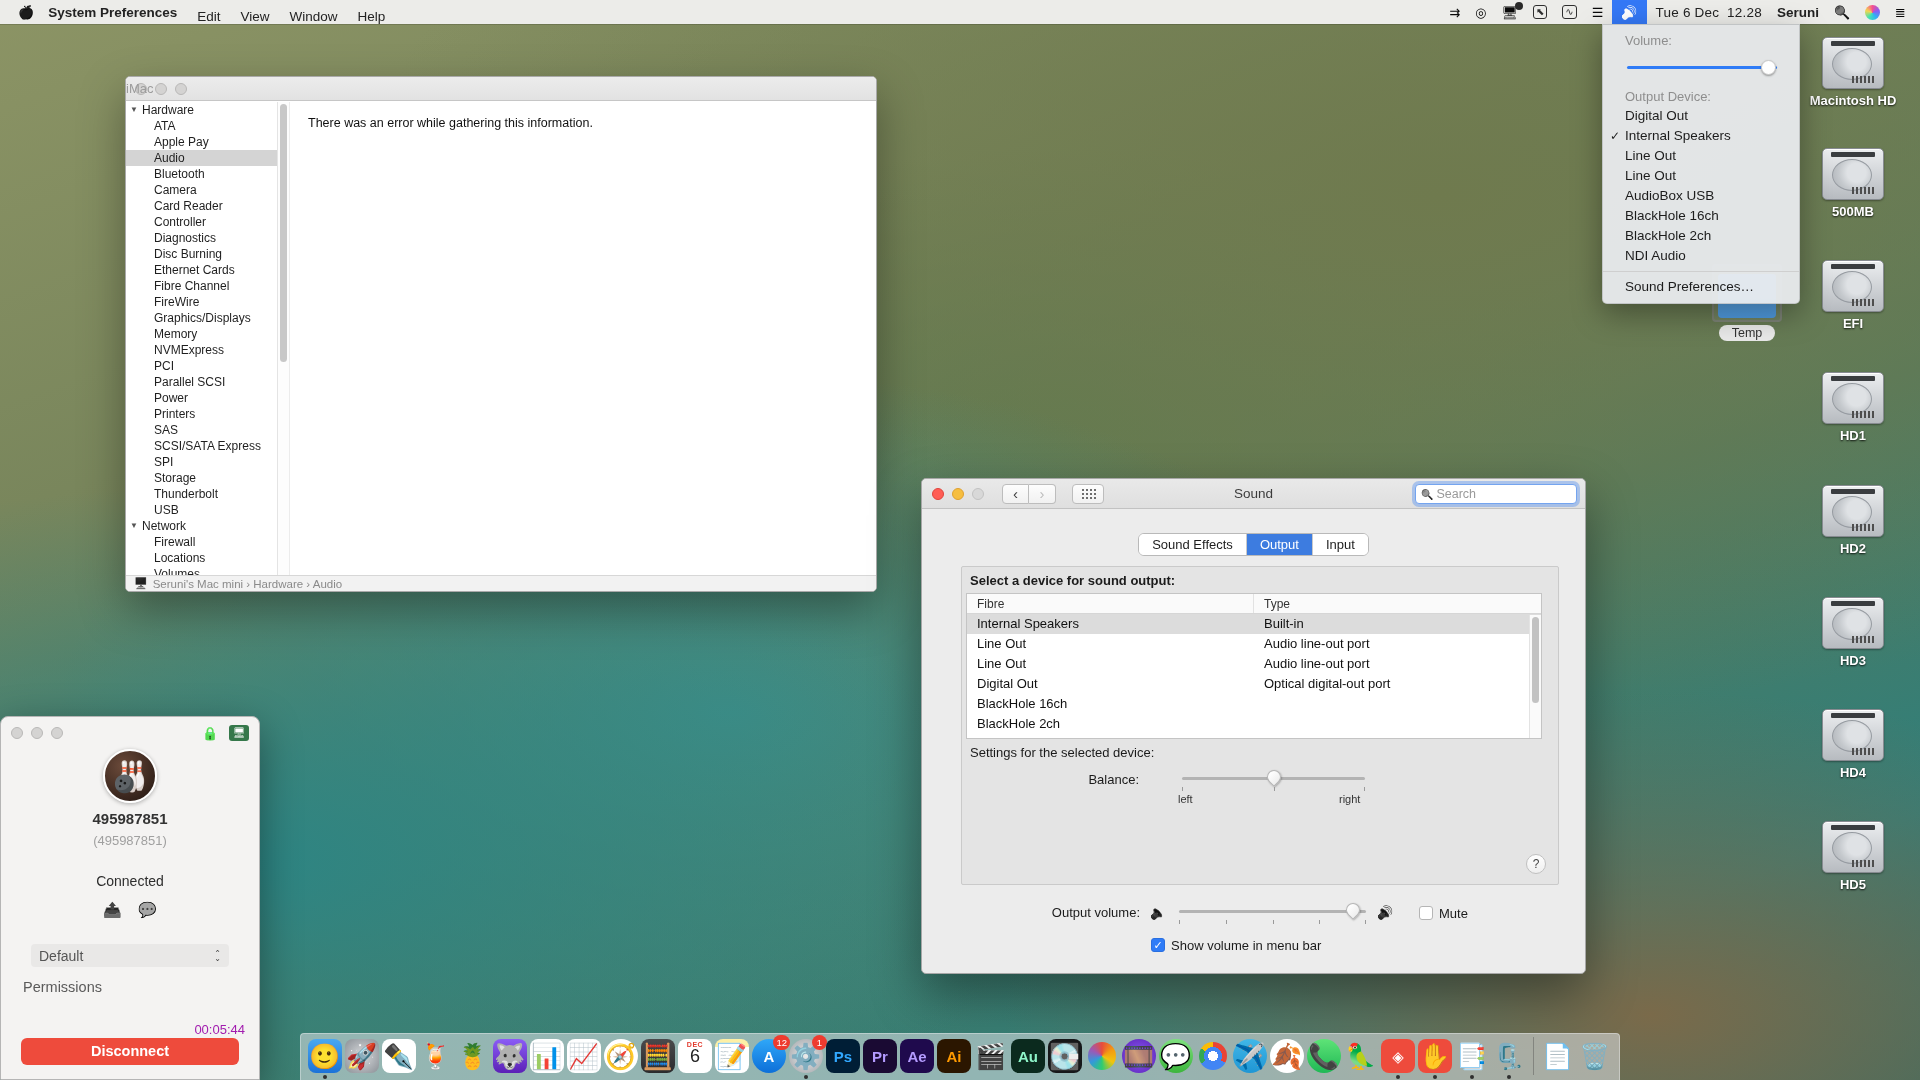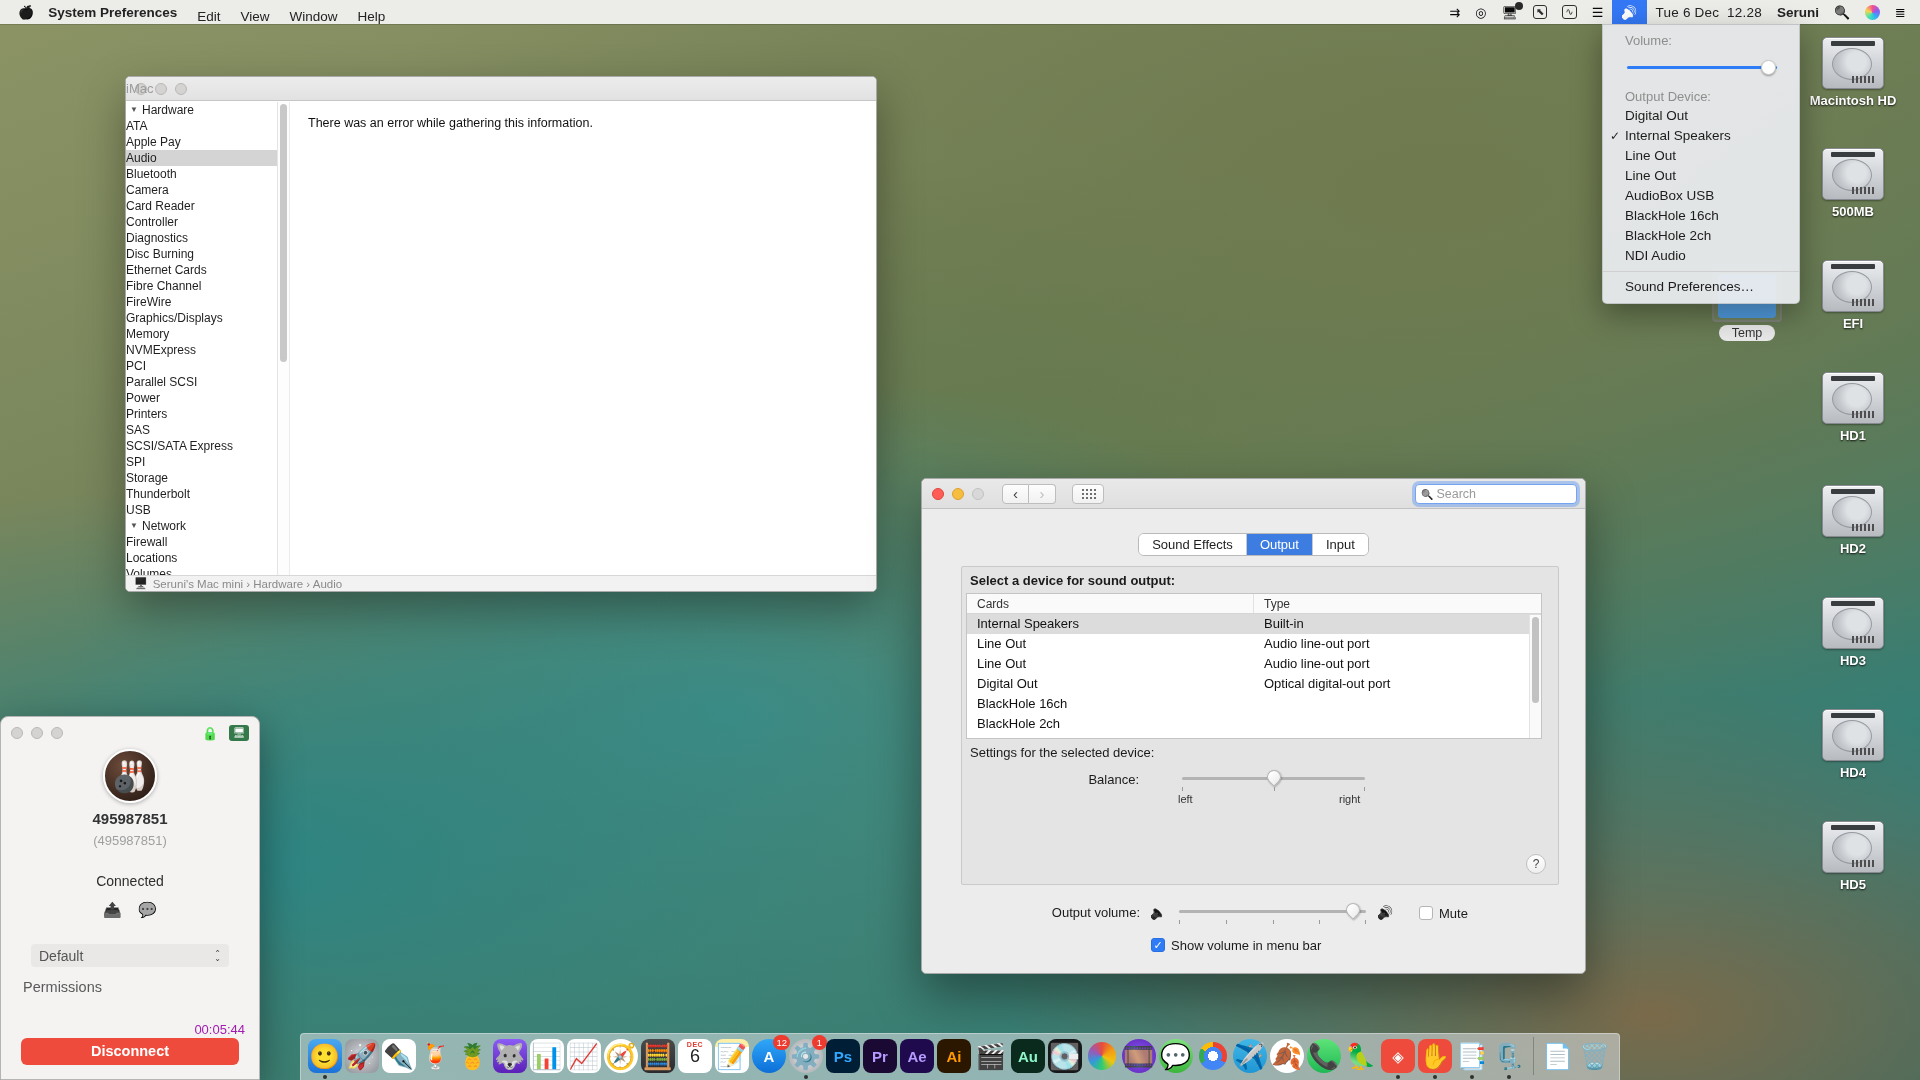--- a/index.html
+++ b/index.html
@@ -42,21 +42,21 @@
   .tl-gray i { background:#d4d3d2; border:.5px solid #b9b8b7; }
   
   .sysinfo { position:absolute; left:125px; top:76px; width:752px; height:516px; background:#fff; border:1px solid #a9a9a9; border-radius:5px; box-shadow:0 18px 45px rgba(0,0,0,.35); z-index:10; overflow:hidden; }
   .si-titlebar { height:24px; background:linear-gradient(#ececec,#e2e2e2); border-bottom:1px solid #c6c6c6; display:flex; align-items:center; padding:0 9px; position:relative; }
   .si-title { position:absolute; left:0; right:0; font-size:13px; color:#9c9c9c; }
   .si-body { position:absolute; top:25px; bottom:16px; left:0; right:0; display:flex; }
   .si-side { width:152px; position:relative; overflow:hidden; border-right:1px solid #e4e4e4; }
   .si-row { height:16px; line-height:16px; font-size:12px; color:#1f1f1f; white-space:nowrap; }
   .si-row.l0 { padding-left:16px; position:relative; }
   .si-row.l0 .arr { position:absolute; left:4px; font-size:8px; color:#555; }
-  .si-row.l1 { }
+  .si-row.l1 { padding-left:28px; }
   .si-row.sel { background:#d4d4d4; }
   .si-scroll { width:12px; background:#fdfdfd; border-right:1px solid #ececec; position:relative; }
   .si-scroll .th { position:absolute; left:2px; right:2px; top:2px; height:258px; border-radius:4px; background:#c8c8c8; }
   .si-content { flex:1; background:#fff; position:relative; }
   .si-error { position:absolute; left:18px; top:14px; font-size:12.5px; color:#111; }
   .si-bottom { position:absolute; bottom:0; left:0; right:0; height:16px; background:#f2f2f2; border-top:1px solid #d7d7d7; display:flex; align-items:center; font-size:11.5px; color:#8a8a8a; padding-left:8px; gap:5px; }
   .si-bottom .ic { font-size:11px; filter:grayscale(1) brightness(.5); }
   
   .sound { position:absolute; left:921px; top:478px; width:665px; height:496px; background:#ececec; border:1px solid #a7a7a7; border-radius:5px; box-shadow:0 20px 50px rgba(0,0,0,.4); z-index:20; }
   .sn-titlebar { height:30px; background:linear-gradient(#e9e9e9,#dfdfdf); border-bottom:1px solid #c2c2c2; border-radius:5px 5px 0 0; display:flex; align-items:center; padding:0 10px; position:relative; }
@@ -322,37 +322,38 @@
     <div class="traffic tl-color">
       <i class="r"></i>
         <i class="y"></i>
         <i class="g"></i>
     </div>
     <div class="nav-btn nav-back">‹</div>
     <div class="nav-btn nav-fwd">›</div>
     <div class="grid-btn">
         <div class="dots"></div>
       </div>
+    <div class="sn-title">Sound</div>
     <div class="sn-search">
       <span class="mg">🔍</span>
       <span class="ph">Search</span>
     </div>
   </div>
   <div class="tabs">
       <div class="seg" id="sn-tabs">
         <div class="t">Sound Effects</div>
         <div class="t on">Output</div>
         <div class="t">Input</div>
       </div>
     </div>
   <div class="panel">
     <div class="p-label bold" style="top:6px;">Select a device for sound output:</div>
     <div class="dev-table">
       <div class="dt-head">
-        <div class="c c1">Cards</div>
+        <div class="c c1">Fibre</div>
         <div class="c c2">Type</div>
       </div>
       <div id="dt-rows">
           <div class="dt-row sel">
             <div class="c c1">Internal Speakers</div>
             <div class="c c2">Built-in</div>
           </div>
           <div class="dt-row">
             <div class="c c1">Line Out</div>
             <div class="c c2">Audio line-out port</div>

